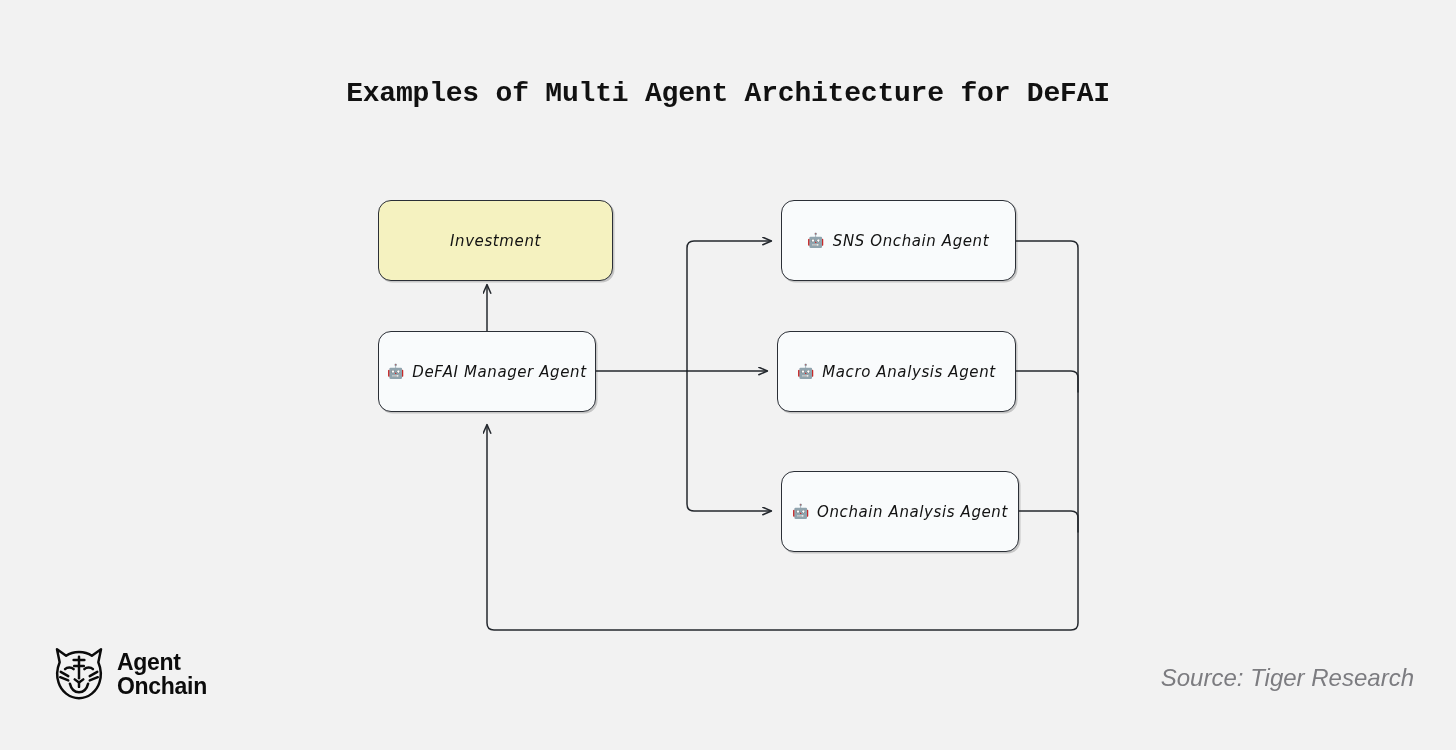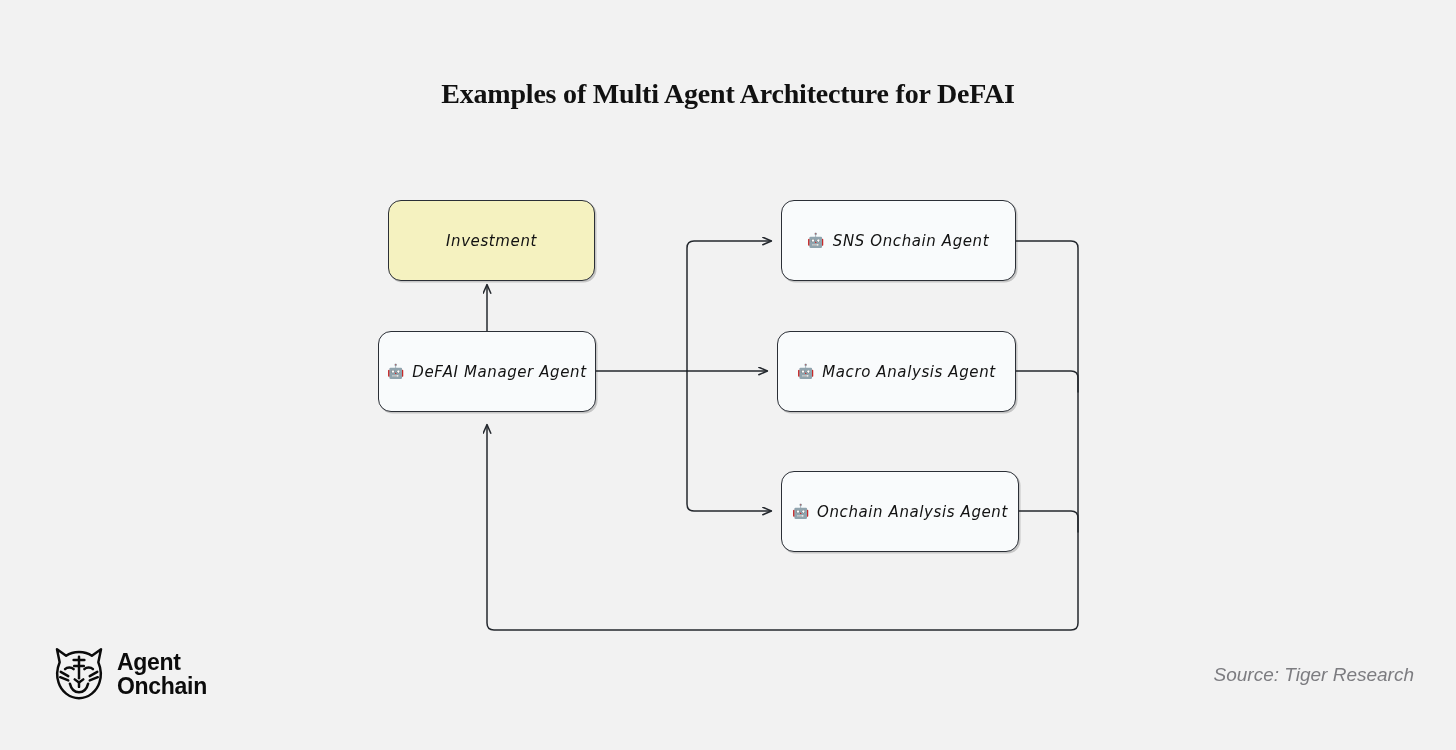--- a/index.html
+++ b/index.html
@@ -20,21 +20,21 @@
     height: 750px;
   }
 
   
   #title {
     position: absolute;
     left: 0;
     top: 78px;
     width: 1456px;
     text-align: center;
-    font-family: Liberation Serif, serif;
+    font-family: Liberation Mono, monospace;
     font-size: 28px;
     font-weight: bold;
     color: #111111;
     letter-spacing: -0.2px;
     white-space: nowrap;
   }
 
   
   #edges {
     position: absolute;
@@ -67,21 +67,21 @@
     font-style: normal;
     font-size: 14px;
     margin-right: 7px;
     line-height: 1;
     position: relative;
     top: -1px;
   }
   .node-white { background: #f9fbfc; }
   .node-yellow { background: #f5f2c0; }
 
-  #node-investment { left: 388px;  top: 200px; width: 207px; height: 81px; }
+  #node-investment { left: 378px;  top: 200px; width: 235px; height: 81px; }
   #node-manager    { left: 378px;  top: 331px; width: 218px; height: 81px; }
   #node-sns        { left: 781px;  top: 200px; width: 235px; height: 81px; }
   #node-macro      { left: 777px;  top: 331px; width: 239px; height: 81px; }
   #node-onchain    { left: 781px;  top: 471px; width: 238px; height: 81px; }
 
   
   #logo {
     position: absolute;
     left: 52px;
     top: 645px;
@@ -96,21 +96,21 @@
     font-weight: bold;
     line-height: 1.06;
     color: #0b0b0b;
     letter-spacing: -0.3px;
   }
   #source {
     position: absolute;
     right: 42px;
     top: 664px;
     font-family: "Liberation Sans", sans-serif;
-    font-size: 19px;
+    font-size: 24px;
     font-style: italic;
     color: #7c7c80;
     white-space: nowrap;
   }
 </style>
 </head>
 <body>
 
 <div id="canvas">
 

